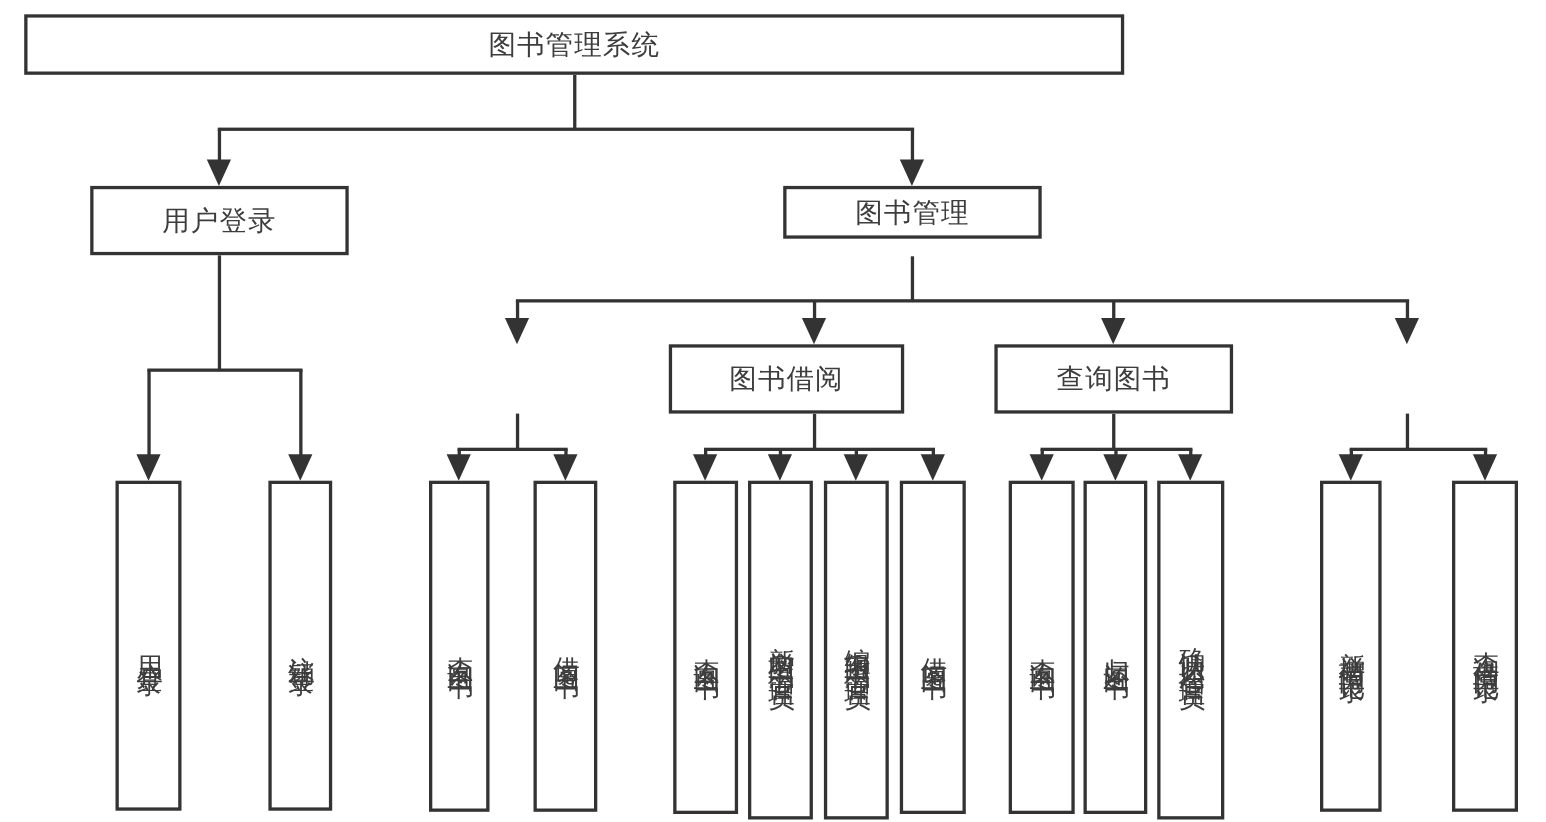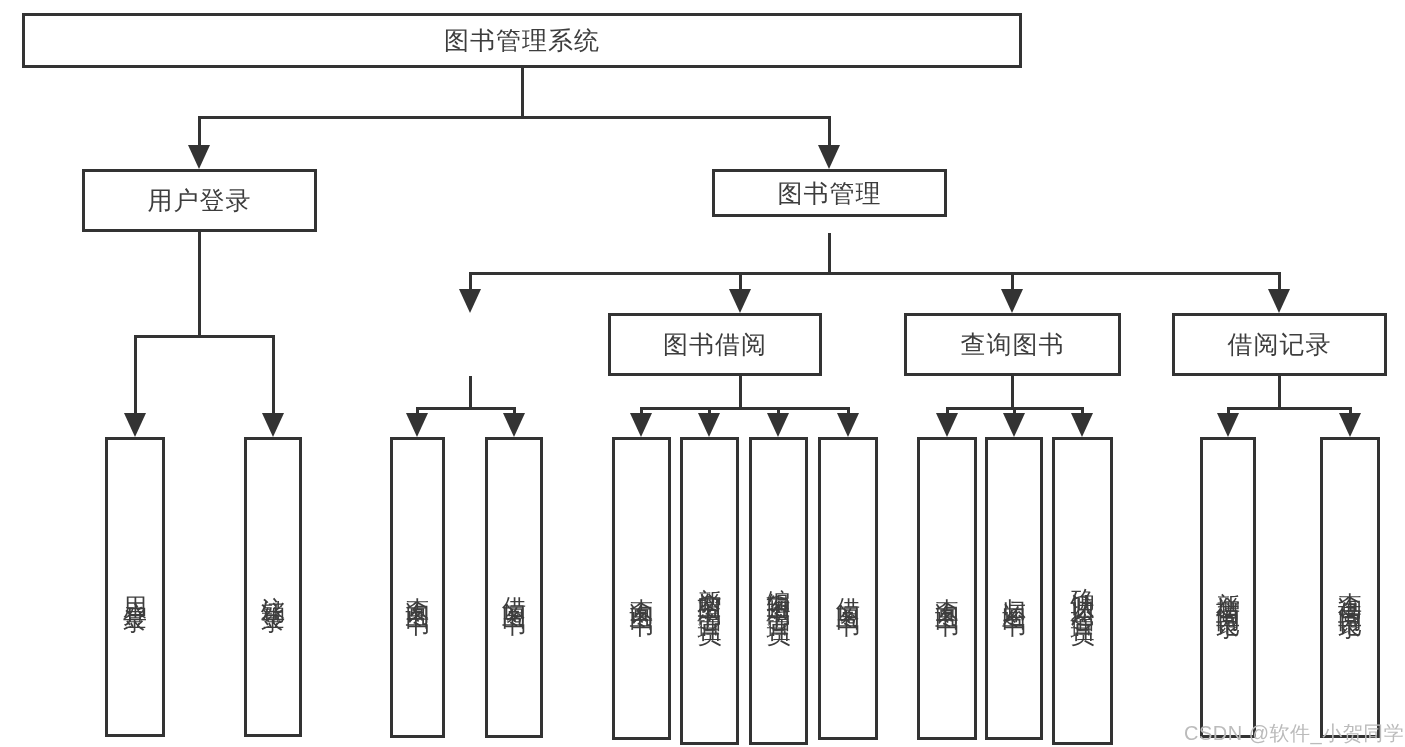--- a/index.html
+++ b/index.html
@@ -54,21 +54,20 @@
     letter-spacing: 0.5px;
     color: var(--wm, #bbbbbb);
     white-space: nowrap;
     z-index: 5;
   }
 </style>
 </head>
 <body>
 
 <div id="canvas">
-  <div id="watermark">CSDN @软件_小贺同学</div>
 <div class="line" style="left: 520.5px; top: 68px; width: 3px; height: 49px;"></div>
     <div class="line" style="left: 197.5px; top: 115.5px; width: 633px; height: 3px;"></div>
     <div class="line" style="left: 197.5px; top: 232px; width: 3px; height: 104px;"></div>
     <div class="line" style="left: 133.5px; top: 334.5px; width: 141px; height: 3px;"></div>
     <div class="line" style="left: 827.5px; top: 233px; width: 3px; height: 40px;"></div>
     <div class="line" style="left: 468.5px; top: 271.5px; width: 812px; height: 3px;"></div>
     <div class="line" style="left: 468.5px; top: 376px; width: 3px; height: 32px;"></div>
     <div class="line" style="left: 415.5px; top: 406.5px; width: 100px; height: 3px;"></div>
     <div class="line" style="left: 738.5px; top: 376px; width: 3px; height: 32px;"></div>
     <div class="line" style="left: 639.5px; top: 406.5px; width: 210px; height: 3px;"></div>
@@ -122,23 +121,20 @@
     </div>
     <div class="box" style="left: 712px; top: 169px; width: 235px; height: 48px;">
       <span>图书管理</span>
     </div>
     <div class="box" style="left: 608px; top: 313px; width: 214px; height: 63px;">
       <span>图书借阅</span>
     </div>
     <div class="box" style="left: 904px; top: 313px; width: 217px; height: 63px;">
       <span>查询图书</span>
     </div>
-    <div class="box" style="left: 1172px; top: 313px; width: 215px; height: 63px;">
-      <span>借阅记录</span>
-    </div>
     <div class="box v" style="left: 105px; top: 437px; width: 60px; height: 300px;">
       <span>用户登录</span>
     </div>
     <div class="box v" style="left: 244px; top: 437px; width: 58px; height: 300px;">
       <span>注销登录</span>
     </div>
     <div class="box v" style="left: 390px; top: 437px; width: 55px; height: 301px;">
       <span>查询图书</span>
     </div>
     <div class="box v" style="left: 485px; top: 437px; width: 58px; height: 301px;">

